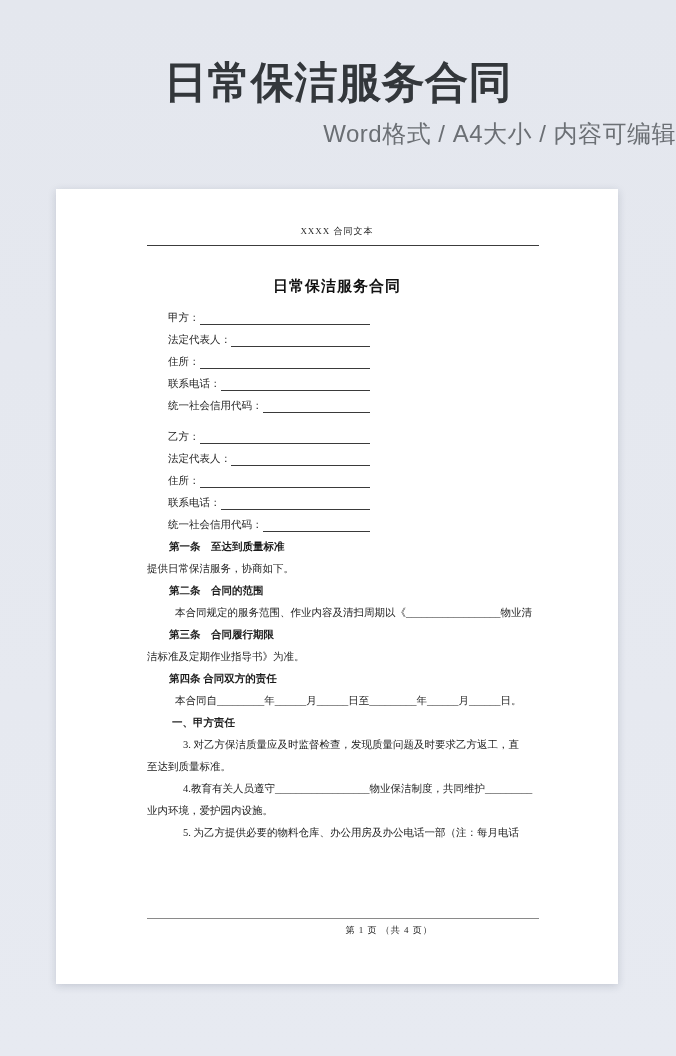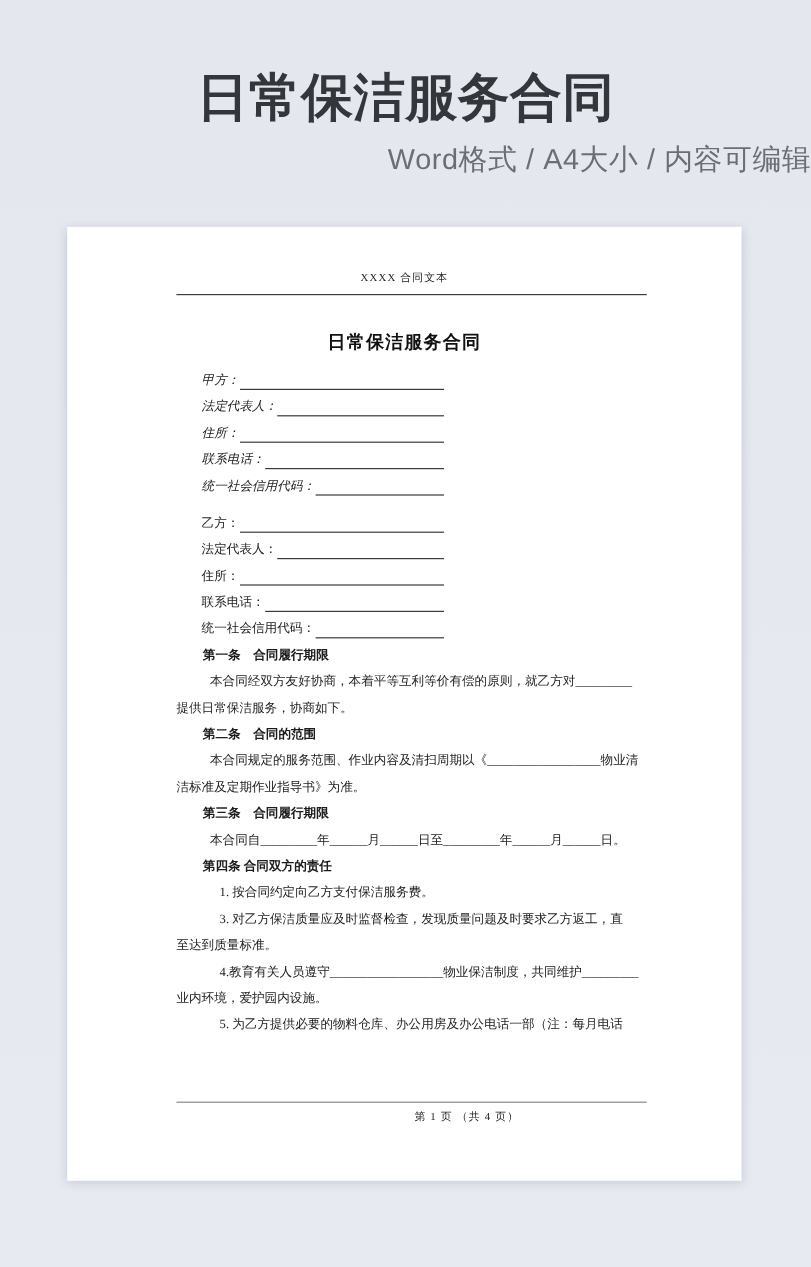--- a/index.html
+++ b/index.html
@@ -38,21 +38,21 @@
   .run-rule{
     position:absolute;left:91px;top:56px;width:392px;height:0;
     border-top:1.4px solid #3c3c3c;
   }
   .doc-title{
     position:absolute;left:0;top:86px;width:562px;height:22px;line-height:22px;
     text-align:center;font-size:15px;font-weight:bold;letter-spacing:1px;color:#111;
   }
 
   .party{position:absolute;left:91px;width:240px;}
-  .party-a{top:118px;font-style:italic;}
+  .party-a{top:118px;}
   .party-b{top:237px;text-align:center;}
   .prow{
     display:flex;align-items:flex-end;
     height:22px;padding-left:21px;width:202px;
   }
   .plabel{font-size:10.5px;line-height:22px;white-space:nowrap;flex:0 0 auto;color:#1c1c1c;}
   .pline{flex:1 1 auto;border-bottom:1px solid #3a3a3a;margin-bottom:4px;min-width:10px;}
 
   .body-lines{position:absolute;left:91px;top:347px;width:398px;}
   .bline{height:22px;line-height:22px;font-size:10.5px;white-space:nowrap;color:#1c1c1c;}
@@ -128,30 +128,29 @@
           <span class="plabel">联系电话：</span>
           <span class="pline"></span>
         </div>
       <div class="prow">
           <span class="plabel">统一社会信用代码：</span>
           <span class="pline"></span>
         </div>
     </div>
 
     <div class="body-lines">
-      <div class="bline l-heading">第一条　合同履行期限</div>
-      <div class="bline l-para">本合同经双方友好协商，本着平等互利等价有偿的原则，就乙方对_________</div>
+      <div class="bline l-heading">第一条　至达到质量标准</div>
       <div class="bline l-wrap">提供日常保洁服务，协商如下。</div>
       <div class="bline l-heading">第二条　合同的范围</div>
       <div class="bline l-para">本合同规定的服务范围、作业内容及清扫周期以《__________________物业清</div>
+      <div class="bline l-heading">第三条　合同履行期限</div>
       <div class="bline l-wrap">洁标准及定期作业指导书》为准。</div>
-      <div class="bline l-heading">第三条　合同履行期限</div>
+      <div class="bline l-heading">第四条 合同双方的责任</div>
       <div class="bline l-para">本合同自_________年______月______日至_________年______月______日。</div>
-      <div class="bline l-heading">第四条 合同双方的责任</div>
-      <div class="bline l-item">1. 按合同约定向乙方支付保洁服务费。</div>
+      <div class="bline l-sub">一、甲方责任</div>
       <div class="bline l-item">3. 对乙方保洁质量应及时监督检查，发现质量问题及时要求乙方返工，直</div>
       <div class="bline l-wrap">至达到质量标准。</div>
       <div class="bline l-item">4.教育有关人员遵守__________________物业保洁制度，共同维护_________</div>
       <div class="bline l-wrap">业内环境，爱护园内设施。</div>
       <div class="bline l-item">5. 为乙方提供必要的物料仓库、办公用房及办公电话一部（注：每月电话</div>
     </div>
 
     <div class="foot-rule"></div>
     <div class="page-footer">第 1 页 （共 4 页）</div>
 

